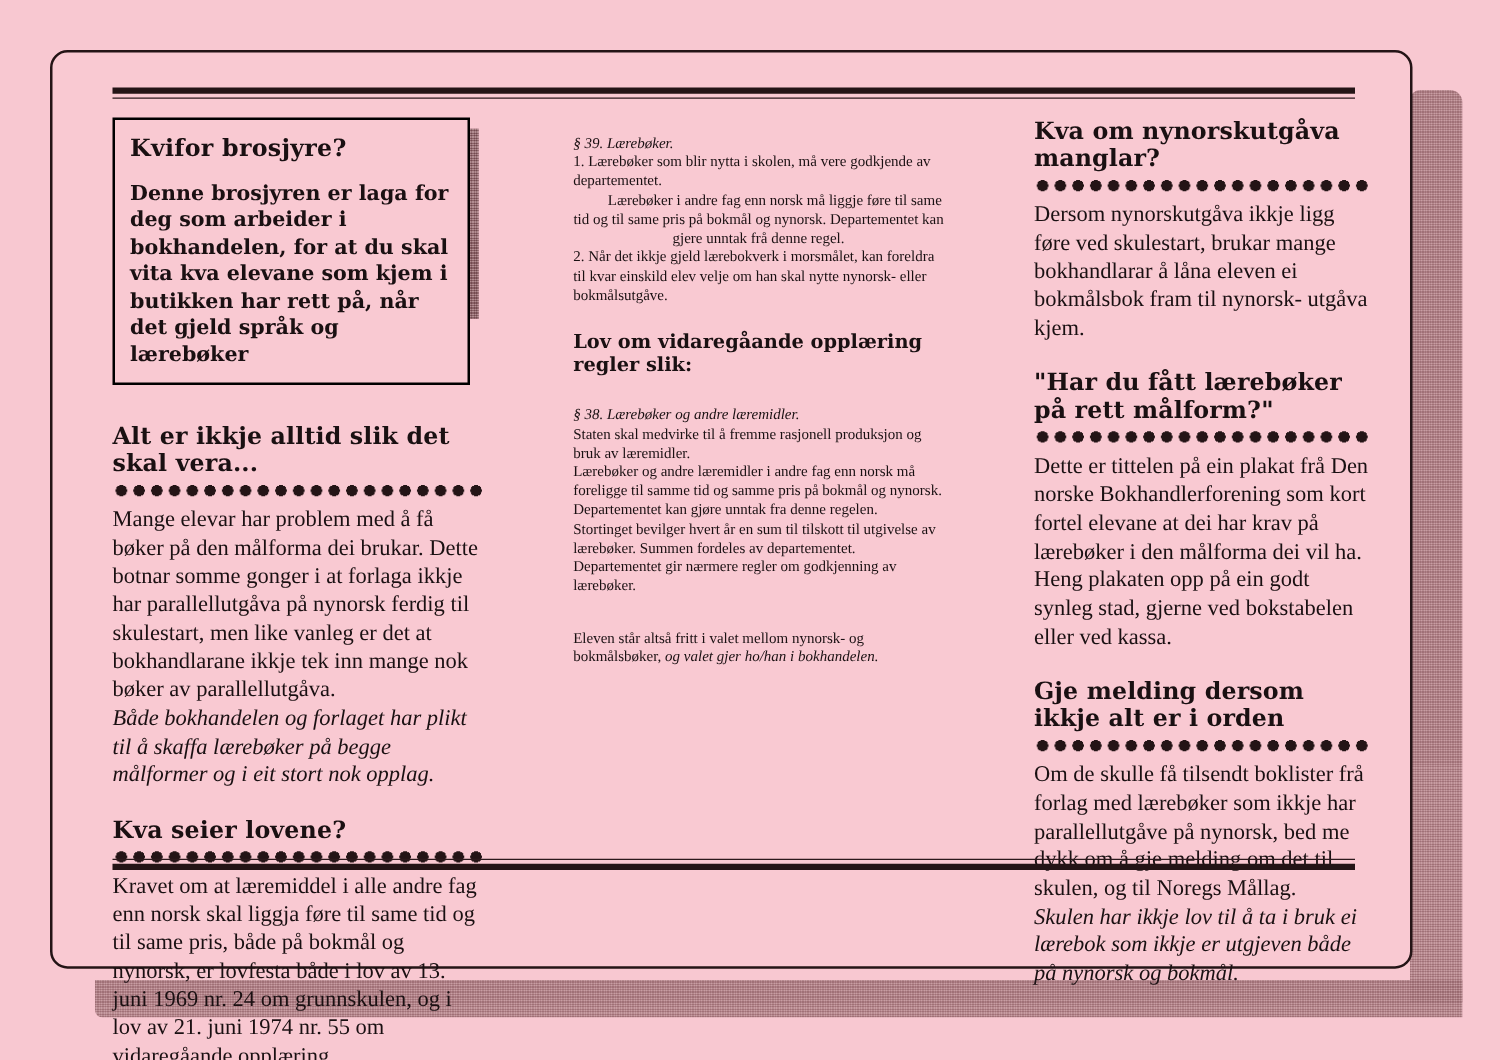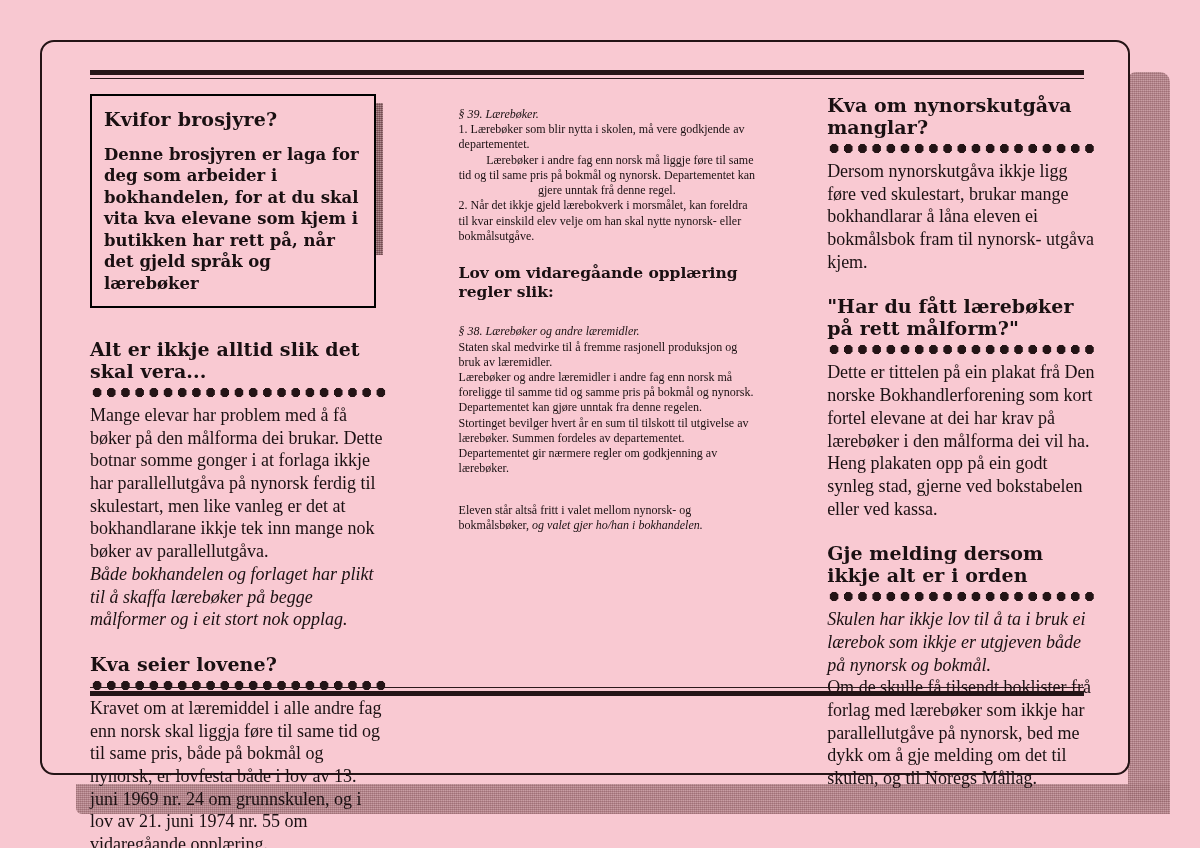--- a/index.html
+++ b/index.html
@@ -239,22 +239,22 @@
 
         <div class="blk">
           <h2 class="sec">"Har du fått lærebøker på rett målform?"</h2>
           <div class="dots"></div>
           <p class="body">Dette er tittelen på ein plakat frå Den norske Bokhandlerforening som kort fortel elevane at dei har krav på lærebøker i den målforma dei vil ha. Heng plakaten opp på ein godt synleg stad, gjerne ved bokstabelen eller ved kassa.</p>
         </div>
 
         <div class="blk">
           <h2 class="sec">Gje melding dersom ikkje alt er i orden</h2>
           <div class="dots"></div>
+          <p class="body">Om de skulle få tilsendt boklister frå forlag med lærebøker som ikkje har parallellutgåve på nynorsk, bed me dykk om å gje melding om det til skulen, og til Noregs Mållag.</p>
           <p class="body it">Skulen har ikkje lov til å ta i bruk ei lærebok som ikkje er utgjeven både på nynorsk og bokmål.</p>
-          <p class="body">Om de skulle få tilsendt boklister frå forlag med lærebøker som ikkje har parallellutgåve på nynorsk, bed me dykk om å gje melding om det til skulen, og til Noregs Mållag.</p>
         </div>
 
       </div>
 
     </div>
 
     <div class="rule" id="rule-bottom">
       <div class="thin"></div>
       <div class="gap"></div>
       <div class="thick"></div>

